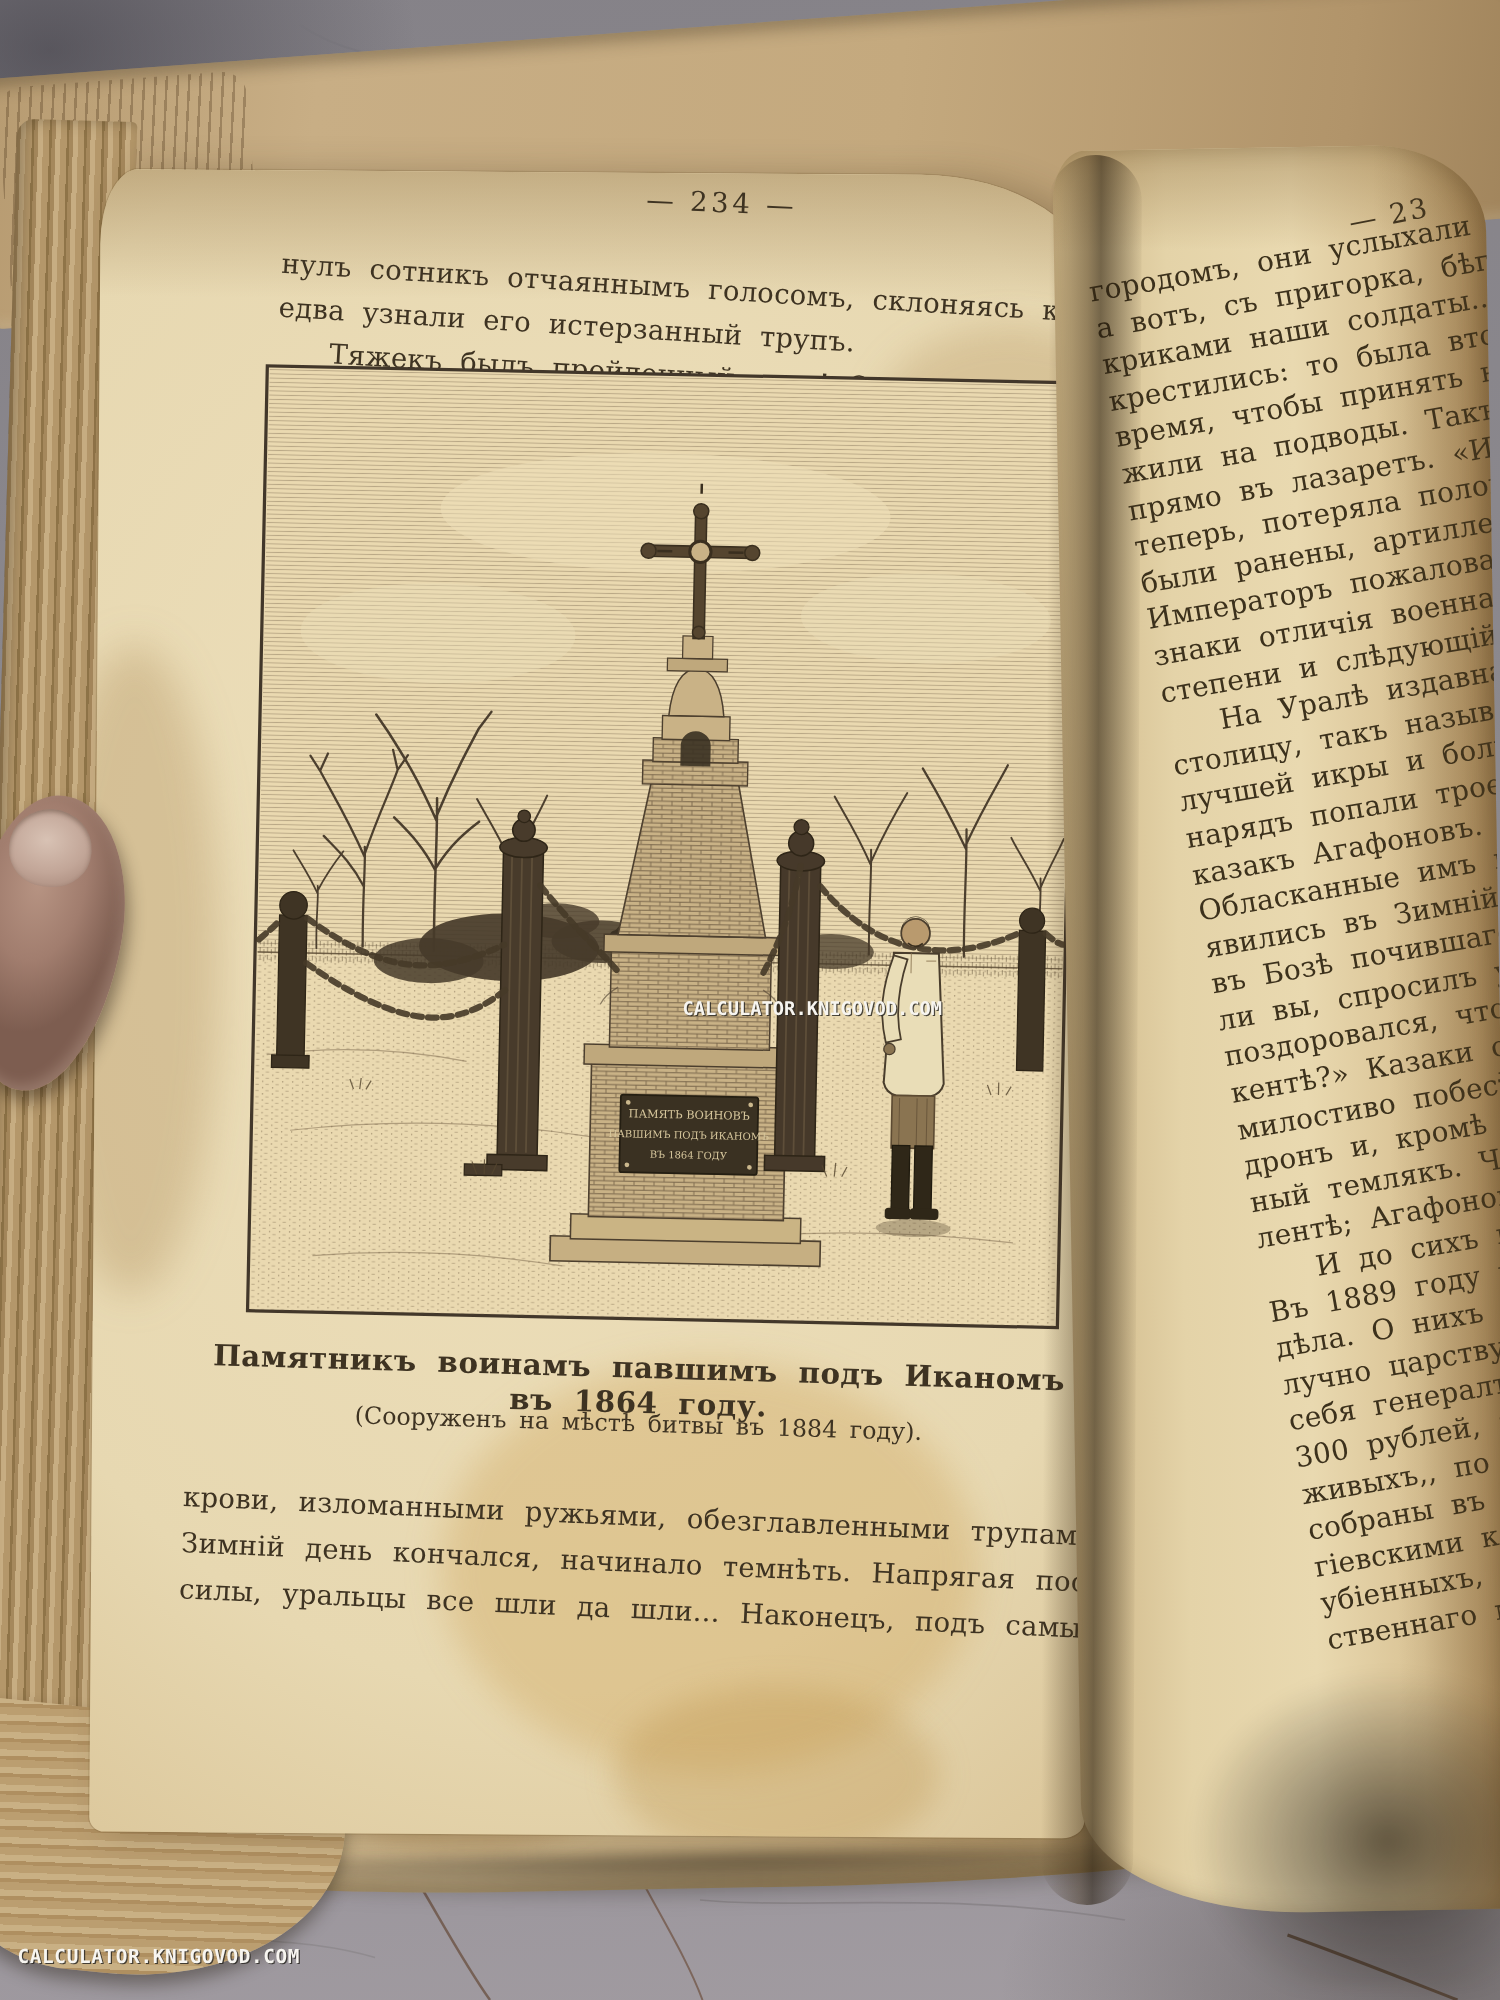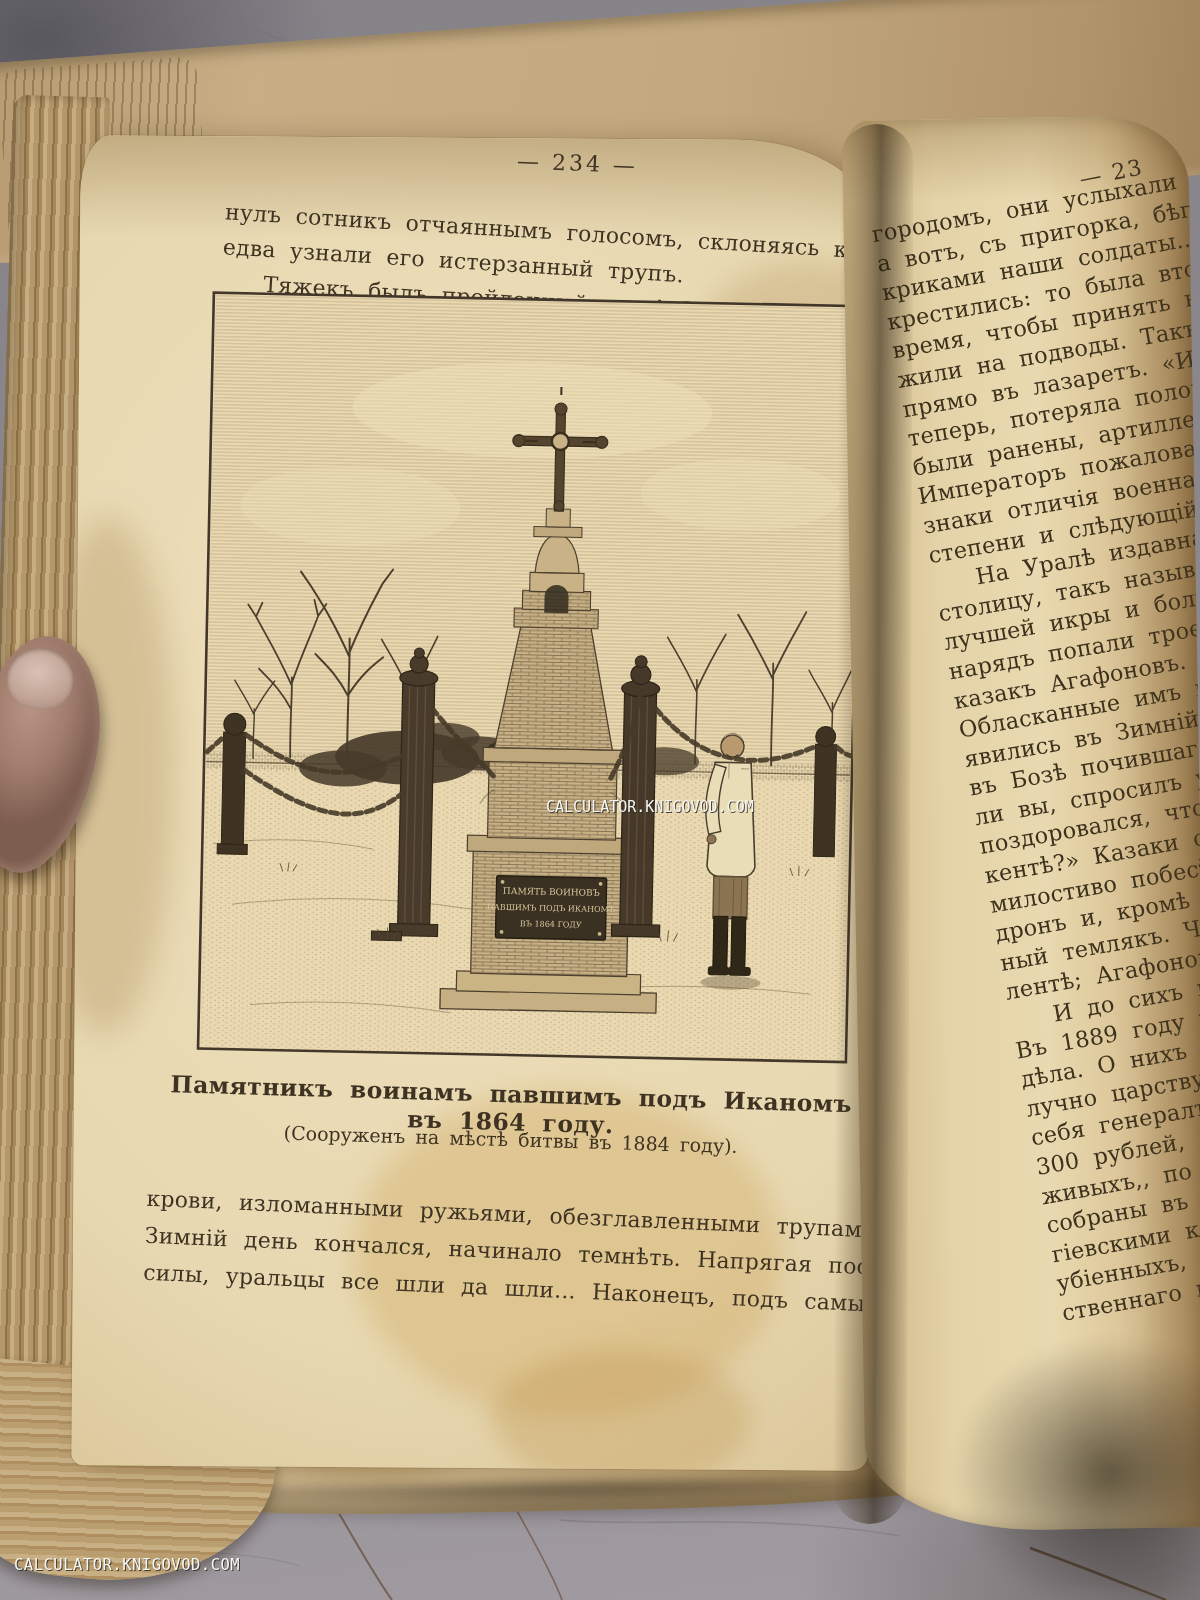--- a/index.html
+++ b/index.html
@@ -119,21 +119,21 @@
     transform:rotate(10deg);
     border-radius:46% 54% 52% 48% / 40% 46% 56% 54%;
     background:radial-gradient(70% 60% at 38% 30%,#b79483 0%,#a17d6e 45%,#7d5d50 85%);
     box-shadow:4px 8px 14px rgba(30,20,12,.45), -4px -4px 10px rgba(255,230,210,.2) inset;}
   .thumb .nail{left:16px;top:12px;width:66px;height:62px;
     border-radius:50% 50% 46% 46%;transform:rotate(-6deg);
     background:radial-gradient(80% 70% at 45% 40%,#d8c2b4 0%,#c2a698 60%,#a98a7c 100%);
     box-shadow:0 2px 4px rgba(60,38,26,.4) inset;}
 
   
-  .wm{font-family:"DejaVu Sans Mono",monospace;font-weight:normal;color:#f7f5f0;
+  .wm{font-family:"DejaVu Sans Mono",monospace;font-weight:bold;color:#f7f5f0;
     text-shadow:1px 1px 0 rgba(45,42,38,.85);z-index:9;white-space:nowrap;}
   .wm-center{left:546px;top:798px;font-size:15px;}
   .wm-bottom{left:14px;top:1556px;font-size:15.5px;letter-spacing:.5px;}
 </style>
 </head>
 <body>
 
 <div class="stage">
 
   <svg class="cracks" viewBox="0 0 1200 1600">

